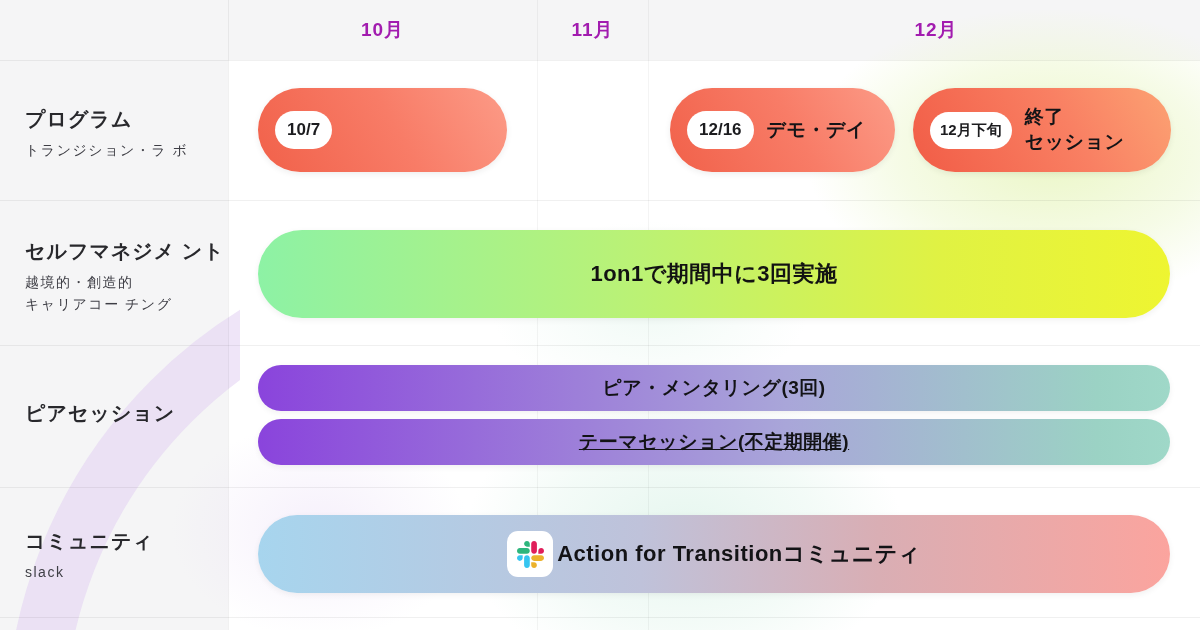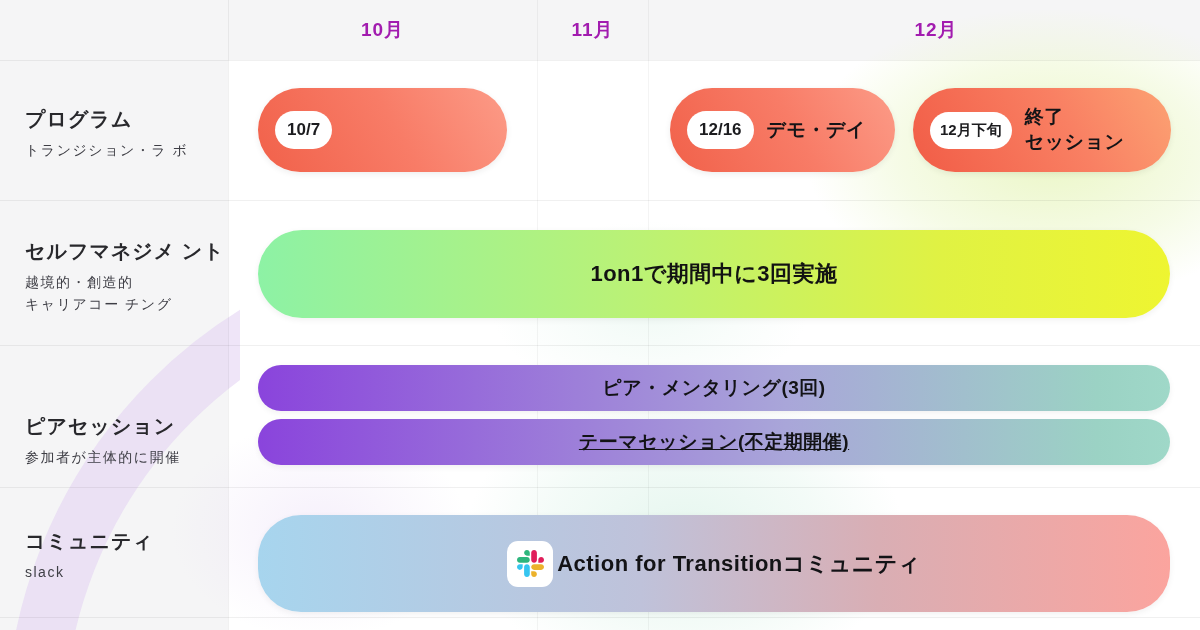--- a/index.html
+++ b/index.html
@@ -29,21 +29,21 @@
   .hline{position:absolute;left:0;width:1200px;height:1px;background:rgba(0,0,0,0.06);z-index:2;}
   
   .month{position:absolute;top:0;height:60px;display:flex;align-items:center;justify-content:center;
     font-size:19px;font-weight:bold;color:#a21caf;letter-spacing:1px;z-index:3;}
   .m10{left:228px;width:309px;}
   .m11{left:537px;width:111px;}
   .m12{left:660px;width:552px;}
   
   .rowlabel{position:absolute;left:0;width:228px;display:flex;flex-direction:column;justify-content:center;
     padding-left:25px;box-sizing:border-box;z-index:3;}
-  .rl1{top:60px;height:140px;} .rl2{top:200px;height:145px;} .rl3{top:366px;height:142px;} .rl4{top:487px;height:130px;}
+  .rl1{top:60px;height:140px;} .rl2{top:200px;height:145px;} .rl3{top:342px;height:142px;} .rl4{top:487px;height:130px;}
   .row-title{font-size:20px;font-weight:bold;color:#28282c;letter-spacing:1px;margin-bottom:7px;margin-top:8px;}
   .row-sub{font-size:14px;font-weight:500;color:#3e3e45;letter-spacing:1.5px;line-height:1.55;}
   
   .pill{position:absolute;top:88px;height:84px;border-radius:42px;display:flex;align-items:center;
     padding-left:17px;box-sizing:border-box;gap:13px;z-index:3;box-shadow:0 2px 6px rgba(0,0,0,0.07);}
   .pill1{left:258px;width:249px;background:linear-gradient(60deg,#f1614a 0%,#f87c67 55%,#fc9b87 100%);}
   .pill2{left:670px;width:225px;background:linear-gradient(60deg,#f1614a 0%,#f87c67 55%,#fc9b87 100%);}
   .pill3{left:913px;width:258px;background:linear-gradient(60deg,#f15c46 0%,#f98063 60%,#fca273 100%);}
   .badge{background:#ffffff;border-radius:20px;padding:9px 12px;font-size:17px;font-weight:bold;color:#1c1c1f;white-space:nowrap;}
   .pill3 .badge{font-size:15px;padding:9px 10px;}
@@ -51,21 +51,21 @@
   
   .bar{position:absolute;left:258px;width:912px;display:flex;align-items:center;justify-content:center;
     z-index:3;box-shadow:0 2px 6px rgba(0,0,0,0.06);}
   .bar-green{top:230px;height:88px;border-radius:44px;
     background:linear-gradient(90deg,#8df2a5 0%,#b9f277 40%,#e0f243 75%,#eef531 100%);
     font-size:22px;font-weight:bold;color:#121212;letter-spacing:0.5px;}
   .bar-purple{height:46px;border-radius:23px;
     background:linear-gradient(90deg,#8a44dc 0%,#9d7fd9 35%,#a9a6d9 58%,#9bd2c4 92%,#9fd8c8 100%);
     font-size:19px;font-weight:bold;color:#131316;letter-spacing:0.5px;}
   .bp1{top:365px;} .bp2{top:419px;text-decoration:underline;}
-  .bar-community{top:515px;height:97px;border-radius:43px;gap:4px;
+  .bar-community{top:515px;height:78px;border-radius:43px;gap:4px;
     background:linear-gradient(90deg,#a7d5ee 0%,#bfc2da 42%,#d9aeb4 68%,#fba49e 100%);
     font-size:22px;font-weight:bold;color:#131316;letter-spacing:0.5px;}
   .slack-tile{width:46px;height:46px;background:#ffffff;border-radius:11px;display:flex;align-items:center;justify-content:center;flex:0 0 auto;}
   .slack-tile svg{width:27px;height:27px;display:block;}
 </style>
 </head>
 <body>
 
 <div class="canvas">
 
@@ -118,21 +118,20 @@
     <div class="row-sub">
       <span>越境的・創造的</span><br>
       <span>キャリアコー チング</span>
     </div>
   </div>
 
   <div class="bar bar-green">1on1で期間中に3回実施</div>
 
   <div class="rowlabel rl3">
     <div class="row-title">ピアセッション</div>
-    <div class="row-sub">参加者が主体的に開催</div>
   </div>
 
   <div class="bar bar-purple bp1">ピア・メンタリング(3回)</div>
   <div class="bar bar-purple bp2">テーマセッション(不定期開催)</div>
 
   <div class="rowlabel rl4">
     <div class="row-title">コミュニティ</div>
     <div class="row-sub">slack</div>
   </div>
 

